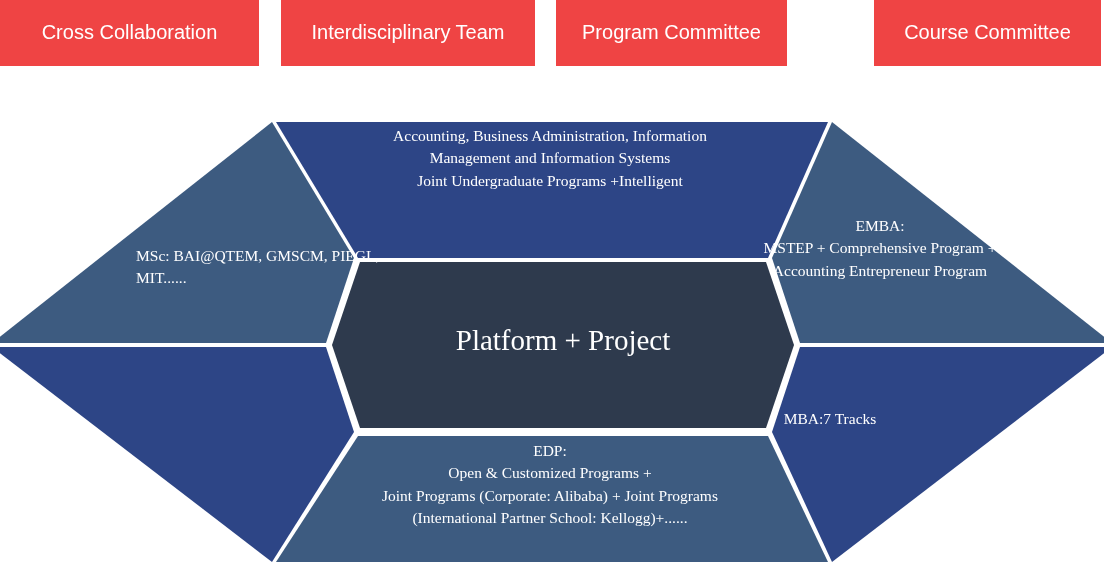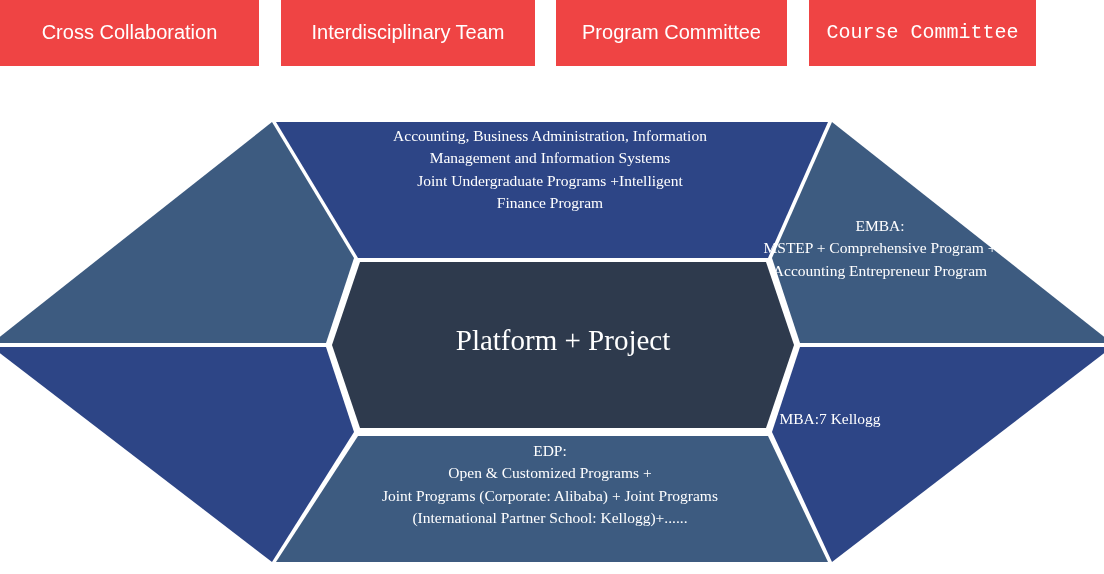--- a/index.html
+++ b/index.html
@@ -36,21 +36,21 @@
     justify-content: center;
     text-align: center;
     font-size: 20px;
     line-height: 1.18;
     padding: 0 6px;
     box-sizing: border-box;
   }
   #header-box-0 { left: 0px;   width: 259px; }
   #header-box-1 { left: 281px; width: 254px; }
   #header-box-2 { left: 556px; width: 231px; }
-  #header-box-3 { left: 809px; width: 227px; font-family: Liberation Mono, monospace; }
+  #header-box-3 { left: 874px; width: 227px; }
 
   
   #hex-diagram {
     position: absolute;
     left: 0;
     top: 100px;
     width: 1104px;
     height: 474px;
   }
   #hex-svg {
@@ -154,33 +154,36 @@
 
     <polygon points="358,336 768,336 828,462 276,462" fill="#3d5b80"></polygon>
 
     <polygon points="360,162 766,162 794,245 766,328 360,328 332,245" fill="#2e3a4d"></polygon>
   </svg>
 
   <div class="seg-label" id="label-top">
     <div>Accounting, Business Administration, Information</div>
     <div>Management and Information Systems</div>
     <div>Joint Undergraduate Programs +Intelligent</div>
-    <div>Finance Program</div>
   </div>
 
+  <div class="seg-label" id="label-msc">
+    <div>MSc: BAI@QTEM, GMSCM, PIEGL,</div>
+    <div>MIT......</div>
+  </div>
 
   <div class="seg-label" id="label-emba">
     <div>EMBA:</div>
     <div>MSTEP + Comprehensive Program +</div>
     <div>Accounting Entrepreneur Program</div>
   </div>
 
 
   <div class="seg-label" id="label-mba">
-    <div>MBA:7 Kellogg</div>
+    <div>MBA:7 Tracks</div>
   </div>
 
   <div class="seg-label" id="label-edp">
     <div>EDP:</div>
     <div>Open &amp; Customized Programs +</div>
     <div>Joint Programs (Corporate: Alibaba) + Joint Programs</div>
     <div>(International Partner School: Kellogg)+......</div>
   </div>
 
   <div class="seg-label" id="label-center">Platform + Project</div>

